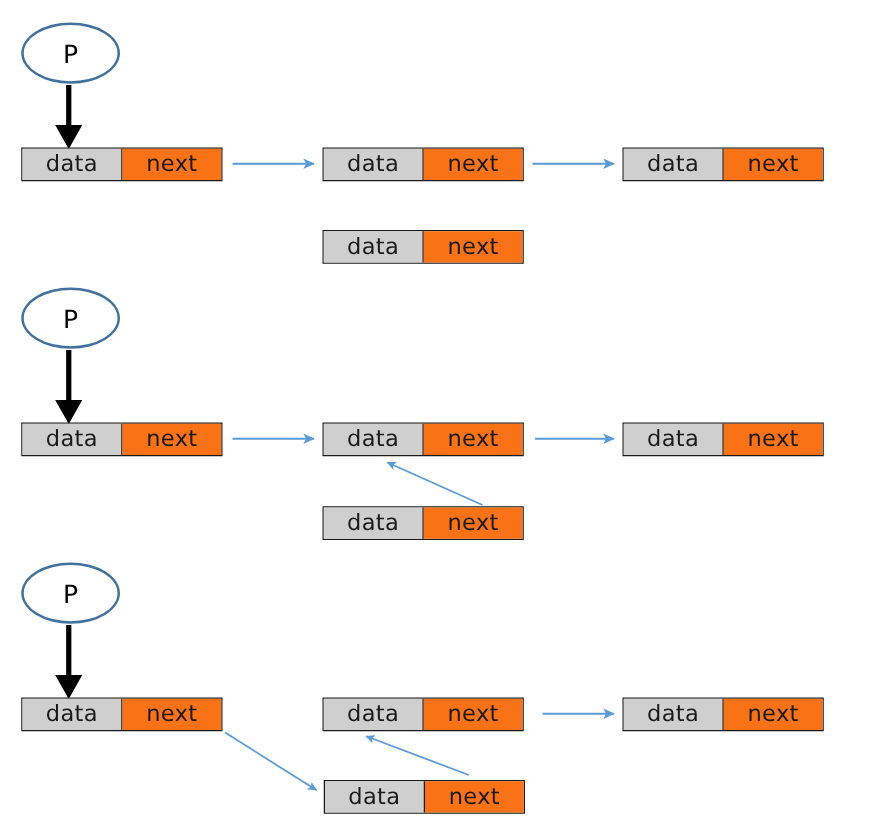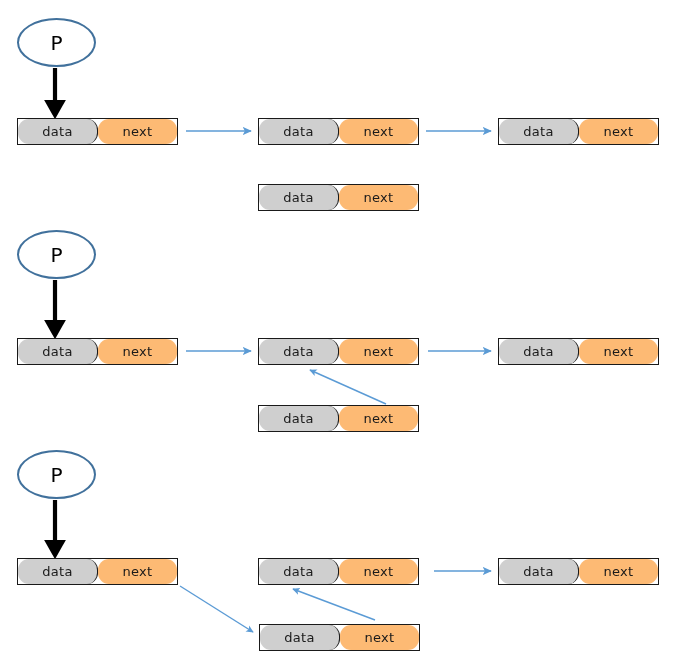--- a/index.html
+++ b/index.html
@@ -24,32 +24,31 @@
     box-sizing: border-box;
     border: 1px solid #1a1a1a;
     height: 27px;
     z-index: 3;
   }
   .cell {
     box-sizing: border-box;
     display: flex;
     align-items: center;
     justify-content: center;
-    font-size: 13px;
+    font-size: 18px;
     color: #1a1a1a;
     letter-spacing: 0.3px;
     line-height: 1;
-    border-radius: 11px;
   }
   .cell-data {
     background: #cfcfcf;
     border-right: 1px solid #1a1a1a;
   }
   .cell-next {
-    background: #fdba74;
+    background: #f97316;
   }
   
   .ptr-ellipse {
     position: absolute;
     box-sizing: border-box;
     width: 79px;
     height: 49px;
     border: 2px solid #41719c;
     border-radius: 50%;
     background: #ffffff;

